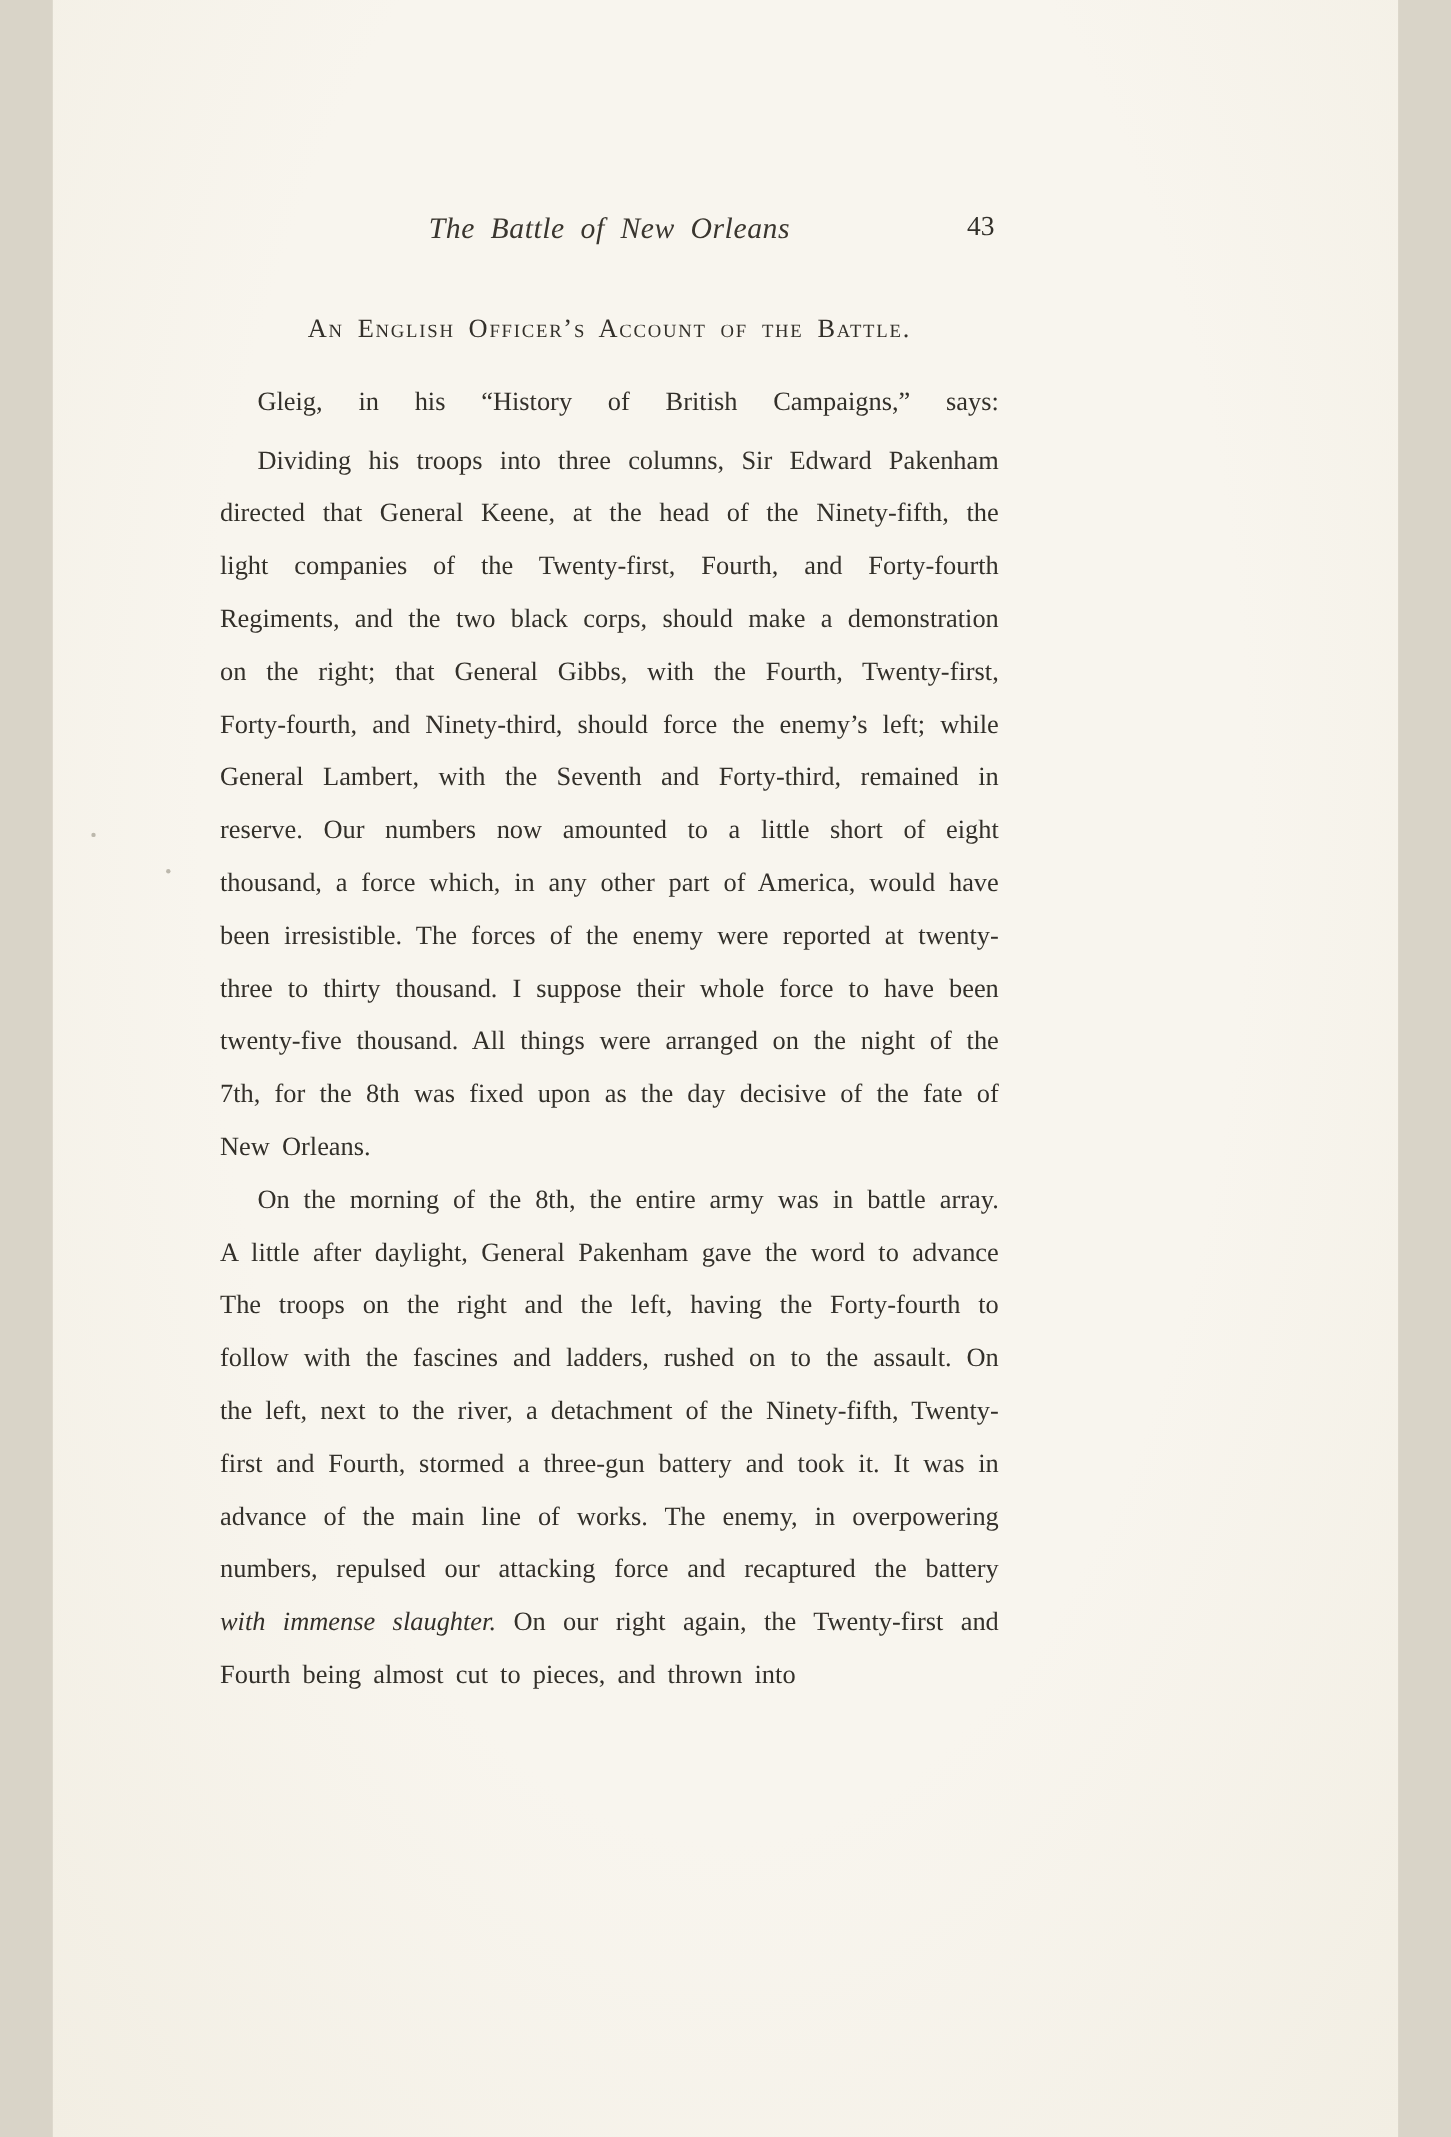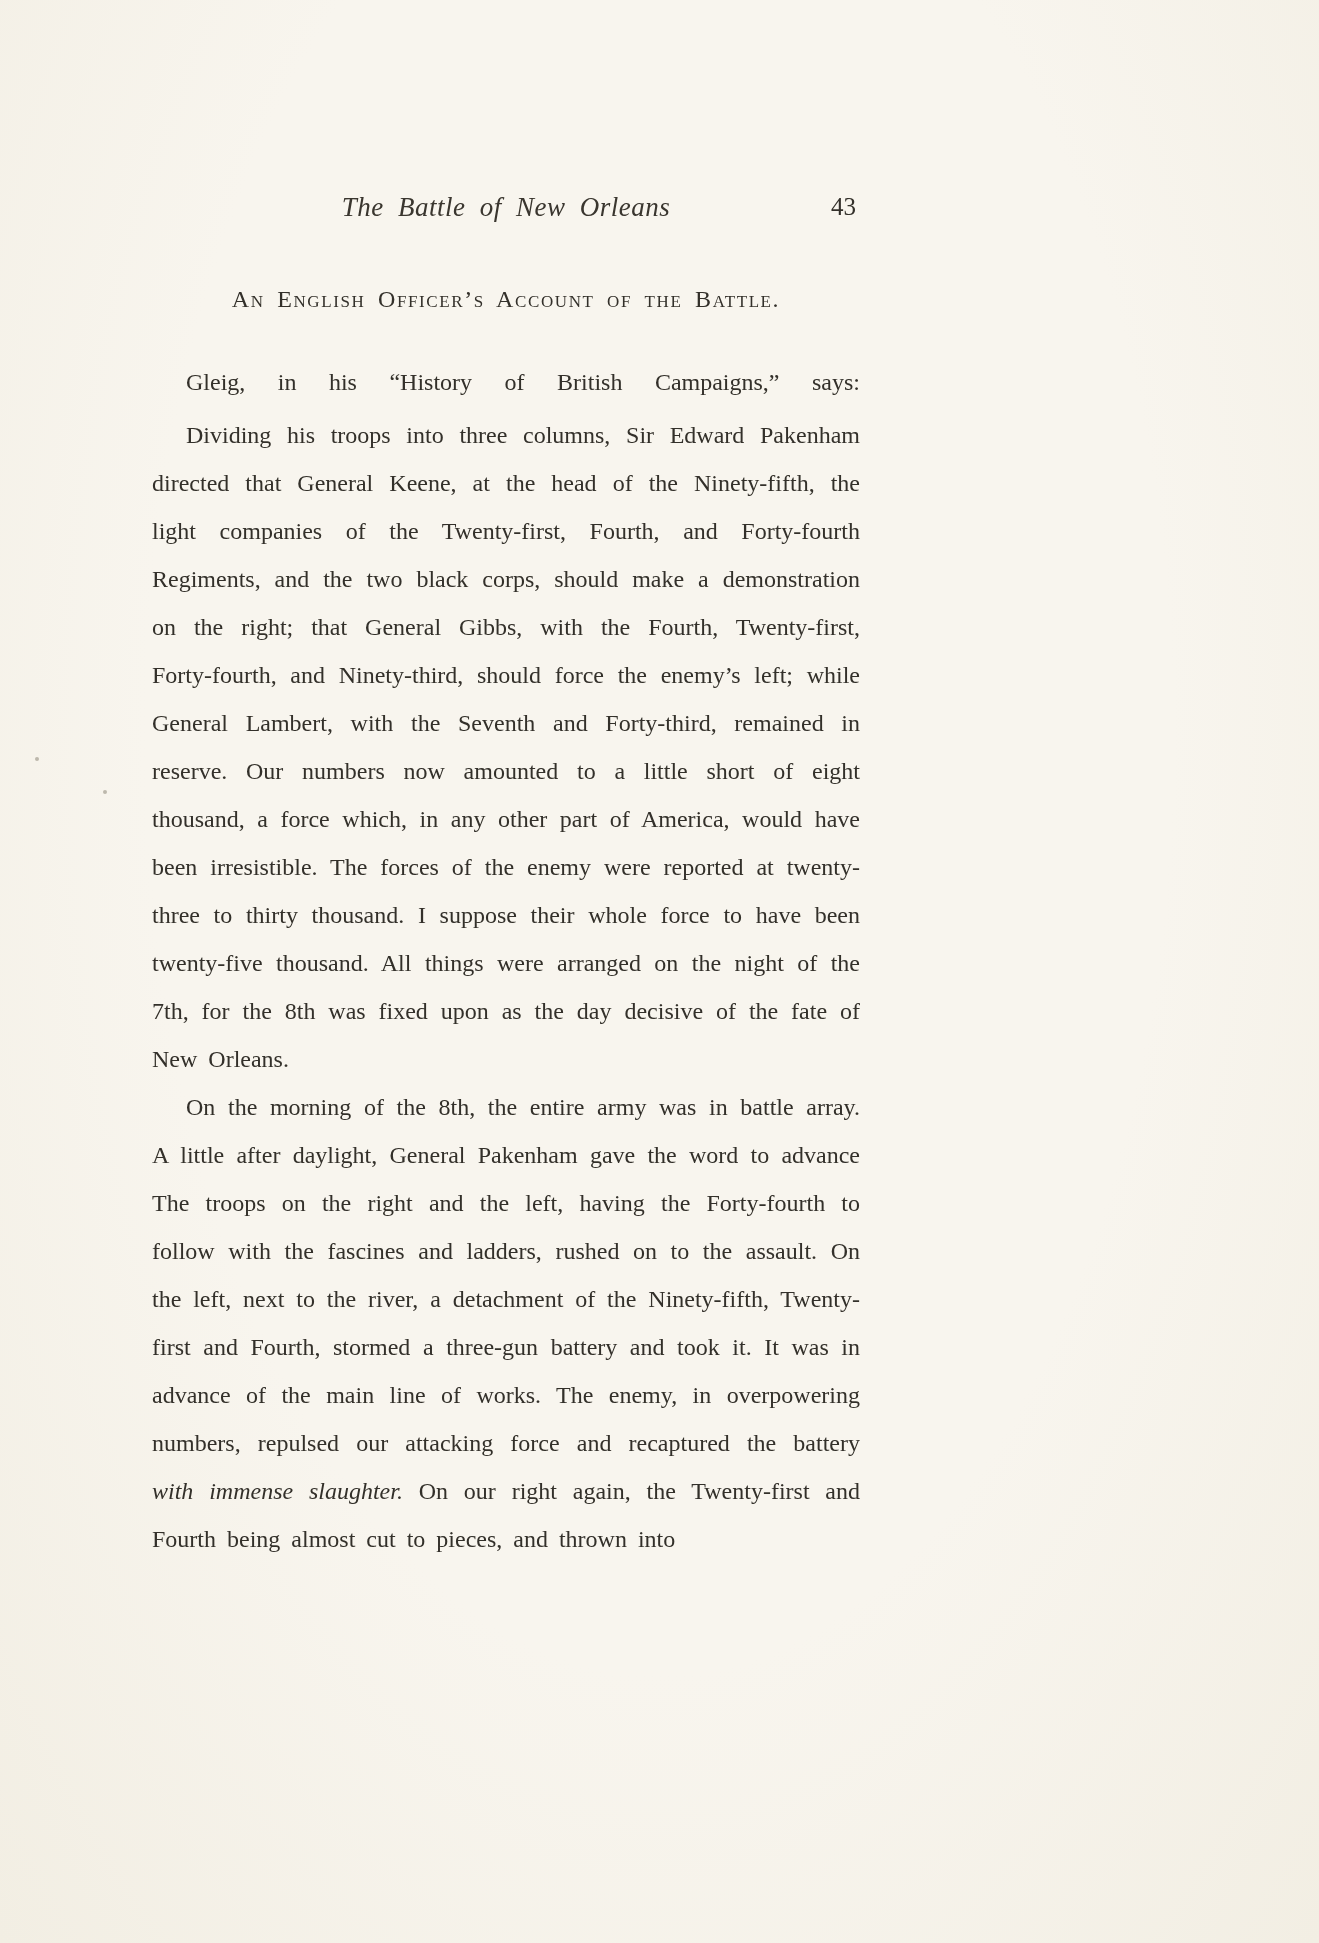--- a/index.html
+++ b/index.html
@@ -2,21 +2,21 @@
 <html><head>
 <meta charset="utf-8">
 <style>
   html, body {
     margin: 0;
     padding: 0;
     background: #d9d4c8;
   }
   .page {
     position: relative;
-    width: 1319px;
+    width: 1223px;
     height: 1943px;
     margin: 0 auto;
     background: radial-gradient(ellipse at 50% 38%, #f8f5ee 55%, #f2eee3 100%);
     color: #33302a;
     font-family: "Liberation Serif", "DejaVu Serif", serif;
     overflow: hidden;
   }
   .content {
     position: absolute;
     left: 152px;
@@ -44,21 +44,21 @@
     font-style: normal;
     color: #33302a;
   }
   .section-heading {
     text-align: center;
     font-variant: small-caps;
     font-size: 24px;
     font-weight: normal;
     letter-spacing: 1.6px;
     word-spacing: 5px;
-    margin: 0 0 52px 0;
+    margin: 0 0 36px 0;
   }
   .intro-para {
     font-size: 24px;
     line-height: 34px;
     text-indent: 34px;
     text-align: justify;
     text-align-last: justify;
     word-spacing: 5px;
     margin: 12px 0 12px 0;
   }

